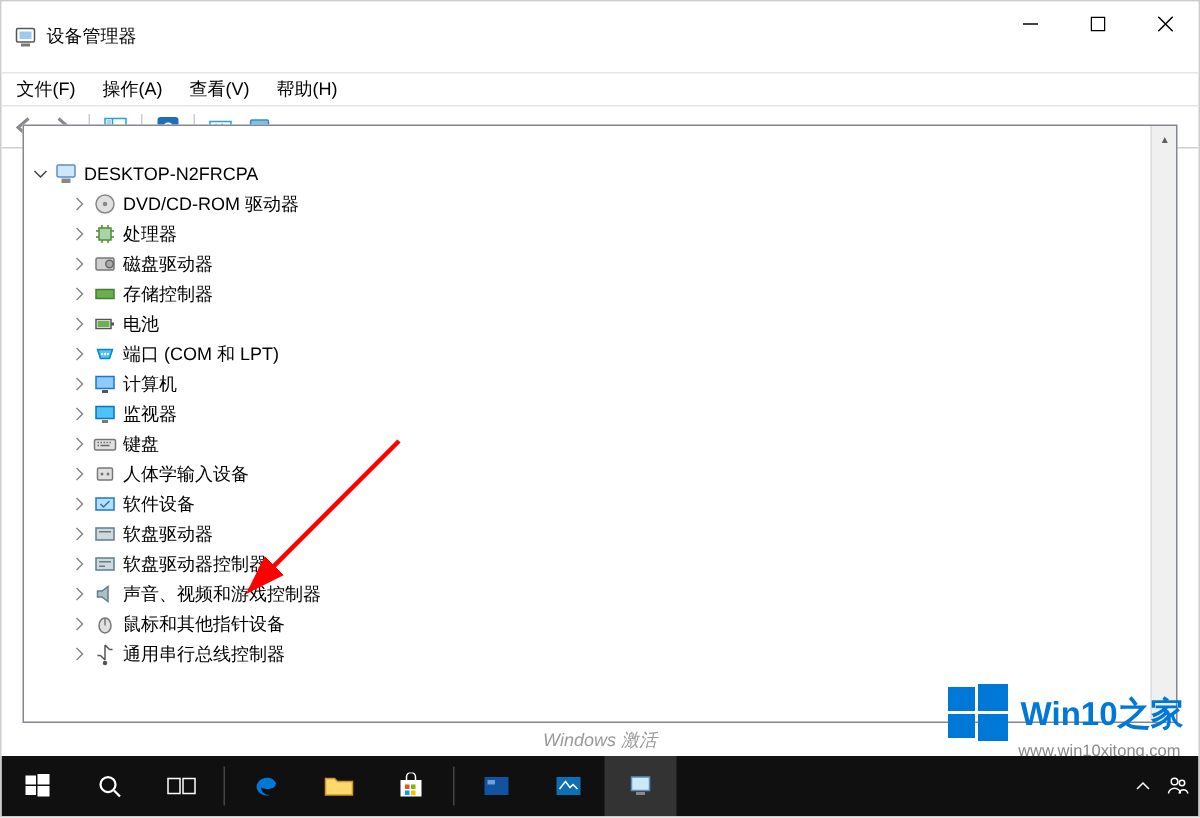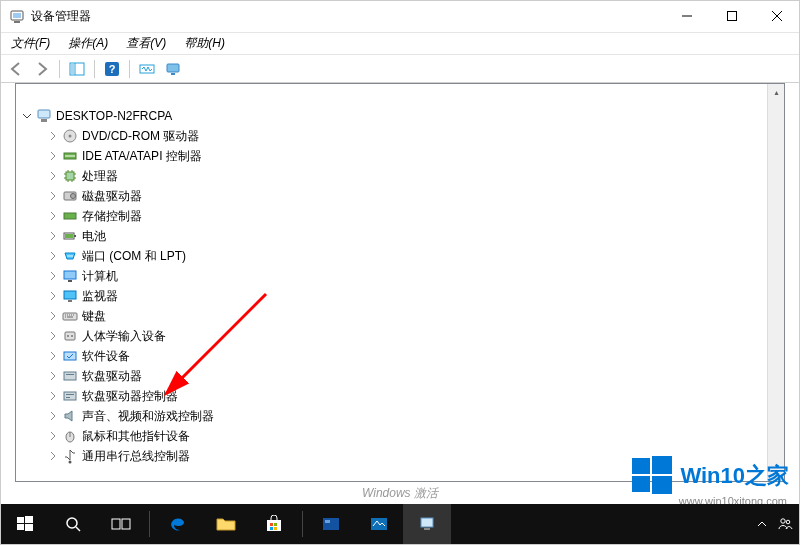--- a/index.html
+++ b/index.html
@@ -10,21 +10,21 @@
     font-family: "Microsoft YaHei", "Segoe UI", sans-serif;
     font-size: 12px;
     background: #fff;
     position: relative;
     overflow: hidden;
     border: 1px solid #ccc;
   }
 
   
   .titlebar {
-    height: 32px;
+    height: 48px;
     background: #fff;
     display: flex;
     align-items: center;
     border-bottom: 1px solid #e5e5e5;
     padding-left: 8px;
   }
   .titlebar .app-icon {
     width: 16px; height: 16px;
     margin-right: 6px;
     display: inline-flex; align-items:center; justify-content:center;
@@ -39,21 +39,21 @@
   }
 
   
   .menubar {
     height: 22px;
     display: flex; align-items: center;
     padding: 0 6px;
     border-bottom: 1px solid #e5e5e5;
     gap: 10px;
   }
-  .menubar .menuitem { padding: 2px 4px; cursor: default; font-style: italic; }
+  .menubar .menuitem { padding: 2px 4px; cursor: default; }
 
   
   .toolbar {
     height: 28px;
     display: flex; align-items: center;
     padding: 0 4px;
     border-bottom: 1px solid #d0d0d0;
     gap: 4px;
   }
   .toolbar .sep { width:1px; height:18px; background:#ccc; margin:0 2px; }
@@ -269,34 +269,20 @@
         </span>
       <span class="icon">
           <svg width="16" height="16" viewBox="0 0 16 16">
             <circle cx="8" cy="8" r="6" fill="#e0e0e0" stroke="#888"></circle>
             <circle cx="8" cy="8" r="1.5" fill="#888"></circle>
           </svg>
         </span>
       <span>DVD/CD-ROM 驱动器</span>
     </div>
 
-    <div class="tree-row child">
-      <span class="exp">
-          <svg width="10" height="10" viewBox="0 0 10 10">
-            <path d="M3 1L7 5L3 9" fill="none" stroke="#888"></path>
-          </svg>
-        </span>
-      <span class="icon">
-          <svg width="16" height="16" viewBox="0 0 16 16">
-            <rect x="2" y="5" width="12" height="6" fill="#6ab04c" stroke="#4a7c34"></rect>
-            <path d="M3 8h10" stroke="#fff"></path>
-          </svg>
-        </span>
-      <span>IDE ATA/ATAPI 控制器</span>
-    </div>
 
     <div class="tree-row child">
       <span class="exp">
           <svg width="10" height="10" viewBox="0 0 10 10">
             <path d="M3 1L7 5L3 9" fill="none" stroke="#888"></path>
           </svg>
         </span>
       <span class="icon">
           <svg width="16" height="16" viewBox="0 0 16 16">
             <rect x="4" y="4" width="8" height="8" fill="#a5d6a7" stroke="#558b2f"></rect>

